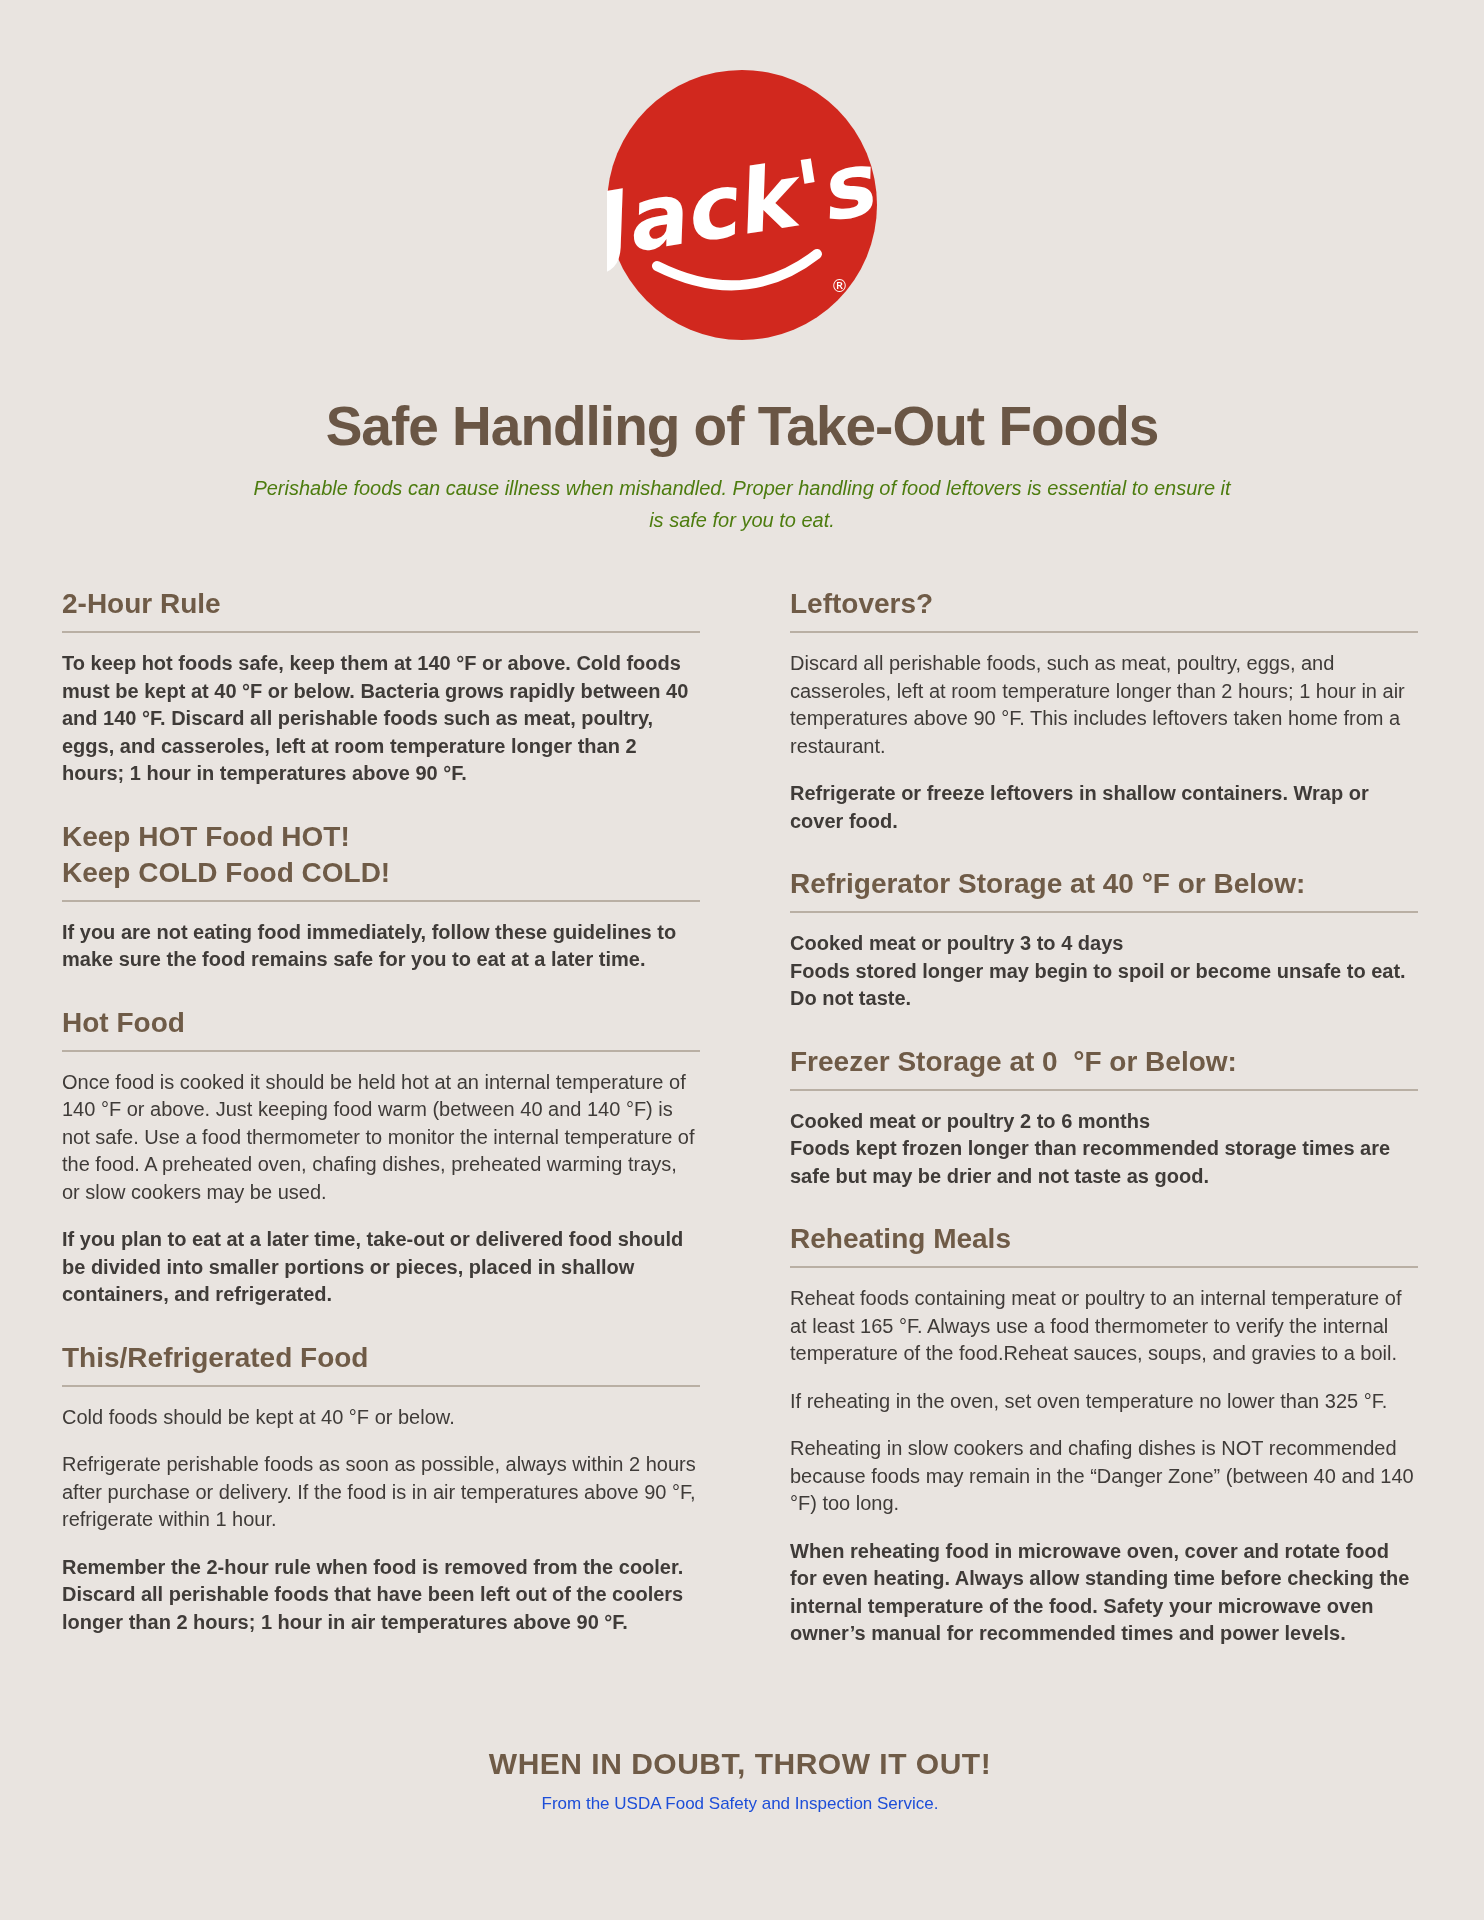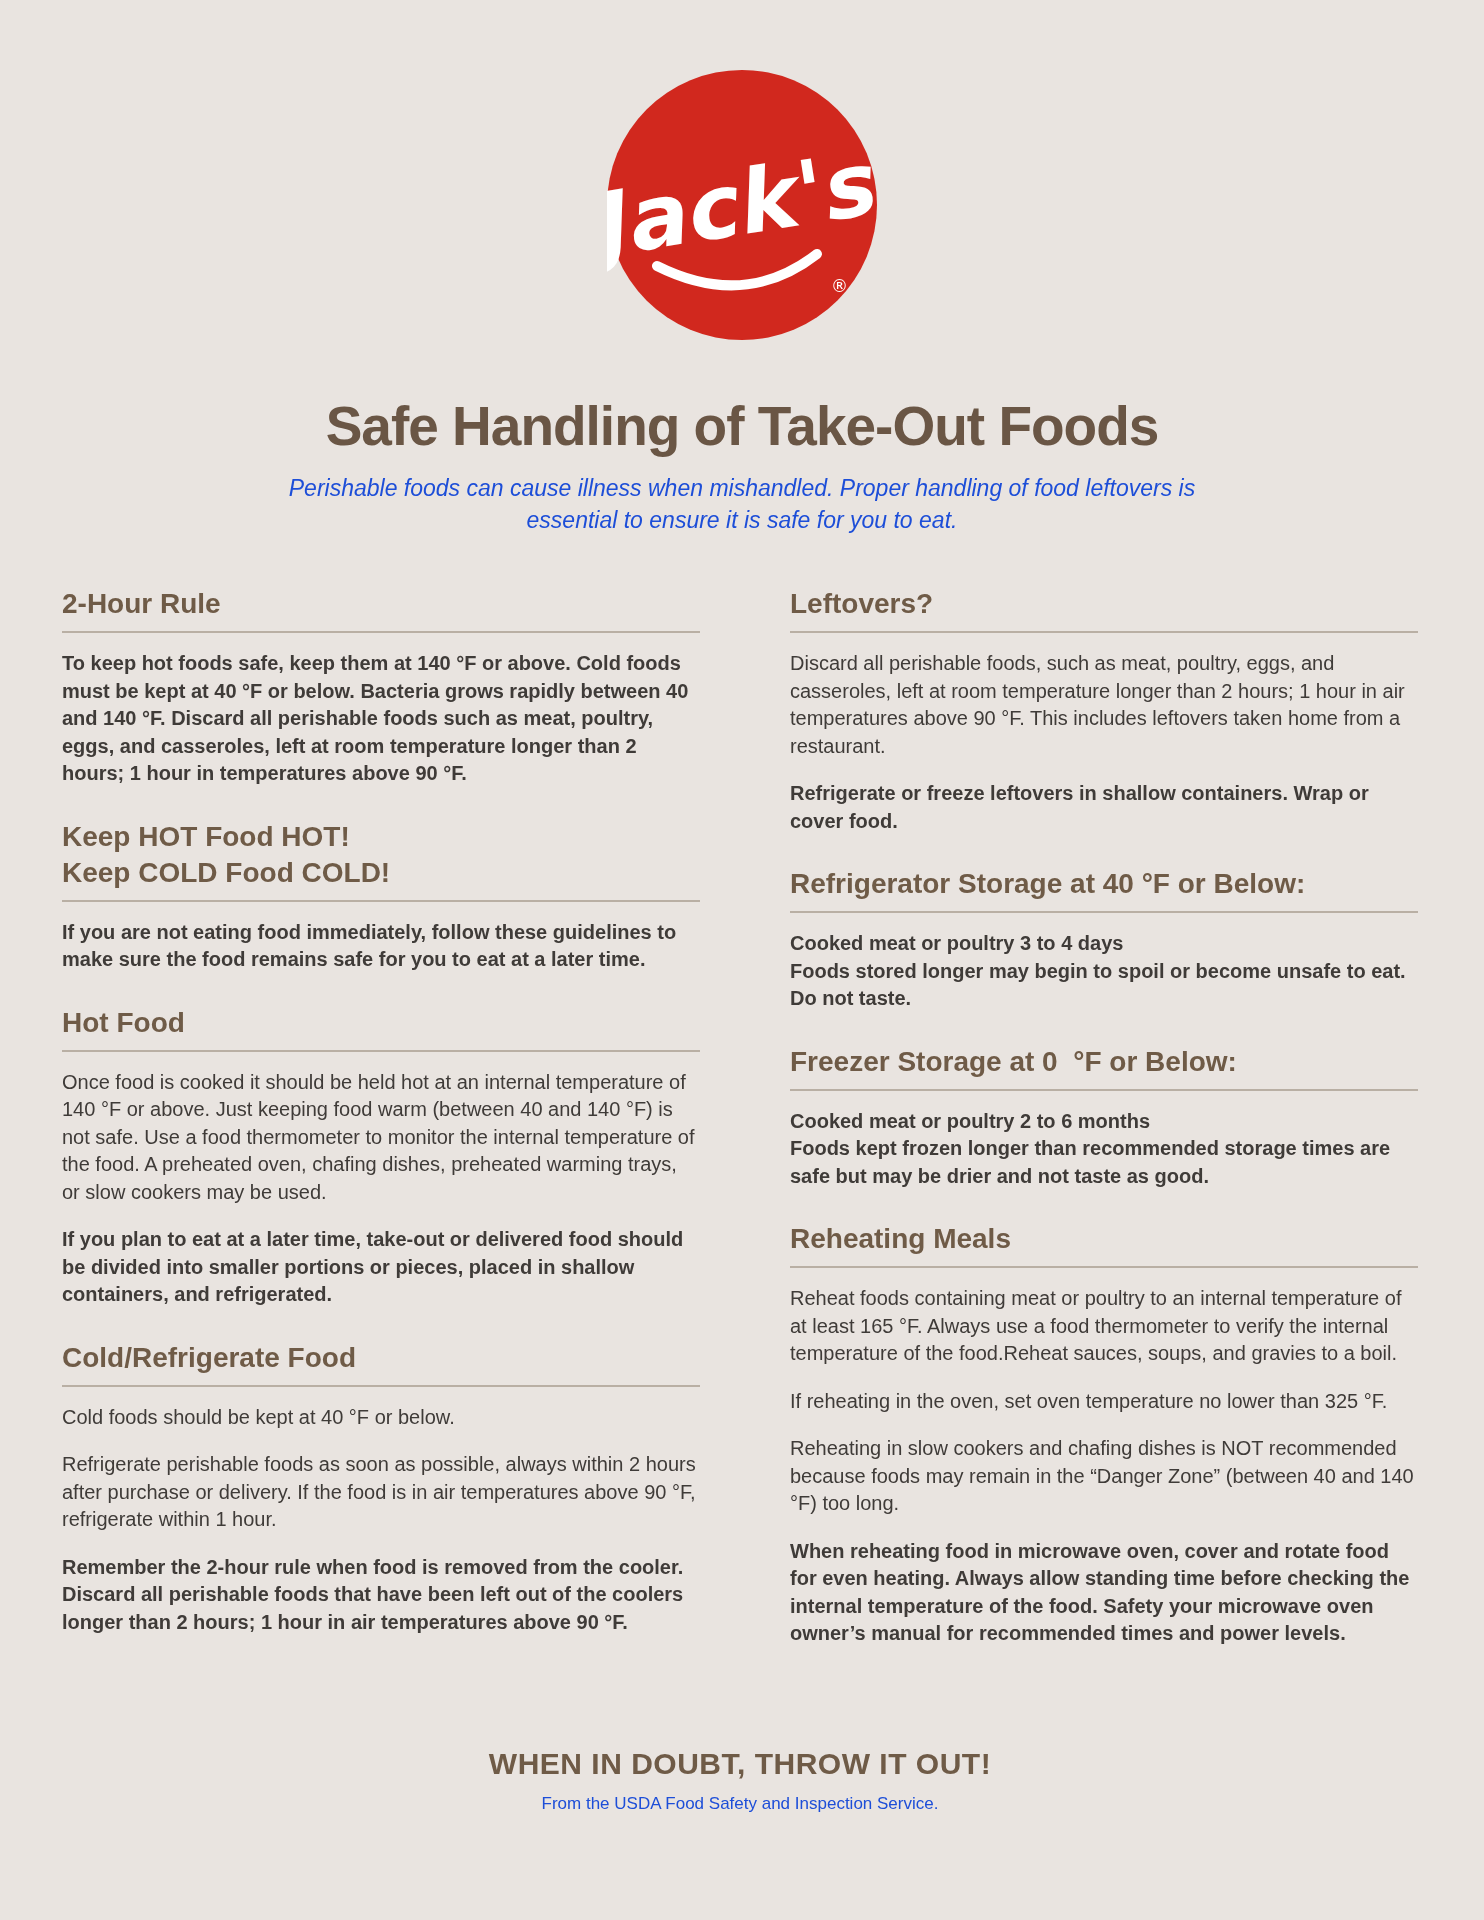--- a/index.html
+++ b/index.html
@@ -36,24 +36,24 @@
     margin:56px 0 0 0;
     font-size:55px;
     line-height:60px;
     font-weight:bold;
     letter-spacing:-1px;
     color:var(--title);
   }
   .page-subtitle{
     margin:16px auto 8px auto;
     max-width:980px;
-    font-size:23px;
+    font-size:20px;
     line-height:32px;
     font-style:italic;
-    color:#1d4ed8;
+    color:#4d7c0f;
   }
   
   .content{
     display:flex;
     margin-top:50px;
     padding-left:62px;
     padding-right:52px;
     gap:90px;
   }
   .col{ flex:0 0 auto; }
@@ -130,21 +130,21 @@
           <div class="rule"></div>
           <p>If you are not eating food immediately, follow these guidelines to make sure the food remains safe for you to eat at a later time.</p>
         </section>
         <section class="section">
           <h2>Hot Food</h2>
           <div class="rule"></div>
           <p>Once food is cooked it should be held hot at an internal temperature of 140 °F or above. Just keeping food warm (between 40 and 140 °F) is not safe. Use a food thermometer to monitor the internal temperature of the food. A preheated oven, chafing dishes, preheated warming trays, or slow cookers may be used.</p>
           <p>If you plan to eat at a later time, take-out or delivered food should be divided into smaller portions or pieces, placed in shallow containers, and refrigerated.</p>
         </section>
         <section class="section">
-          <h2>Cold/Refrigerate Food</h2>
+          <h2>This/Refrigerated Food</h2>
           <div class="rule"></div>
           <p>Cold foods should be kept at 40 °F or below.</p>
           <p>Refrigerate perishable foods as soon as possible, always within 2 hours after purchase or delivery. If the food is in air temperatures above 90 °F, refrigerate within 1 hour.</p>
           <p>Remember the 2-hour rule when food is removed from the cooler. Discard all perishable foods that have been left out of the coolers longer than 2 hours; 1 hour in air temperatures above 90 °F.</p>
         </section>
       </div>
     <div class="col col-right">
         <section class="section">
           <h2>Leftovers?</h2>
           <div class="rule"></div>

